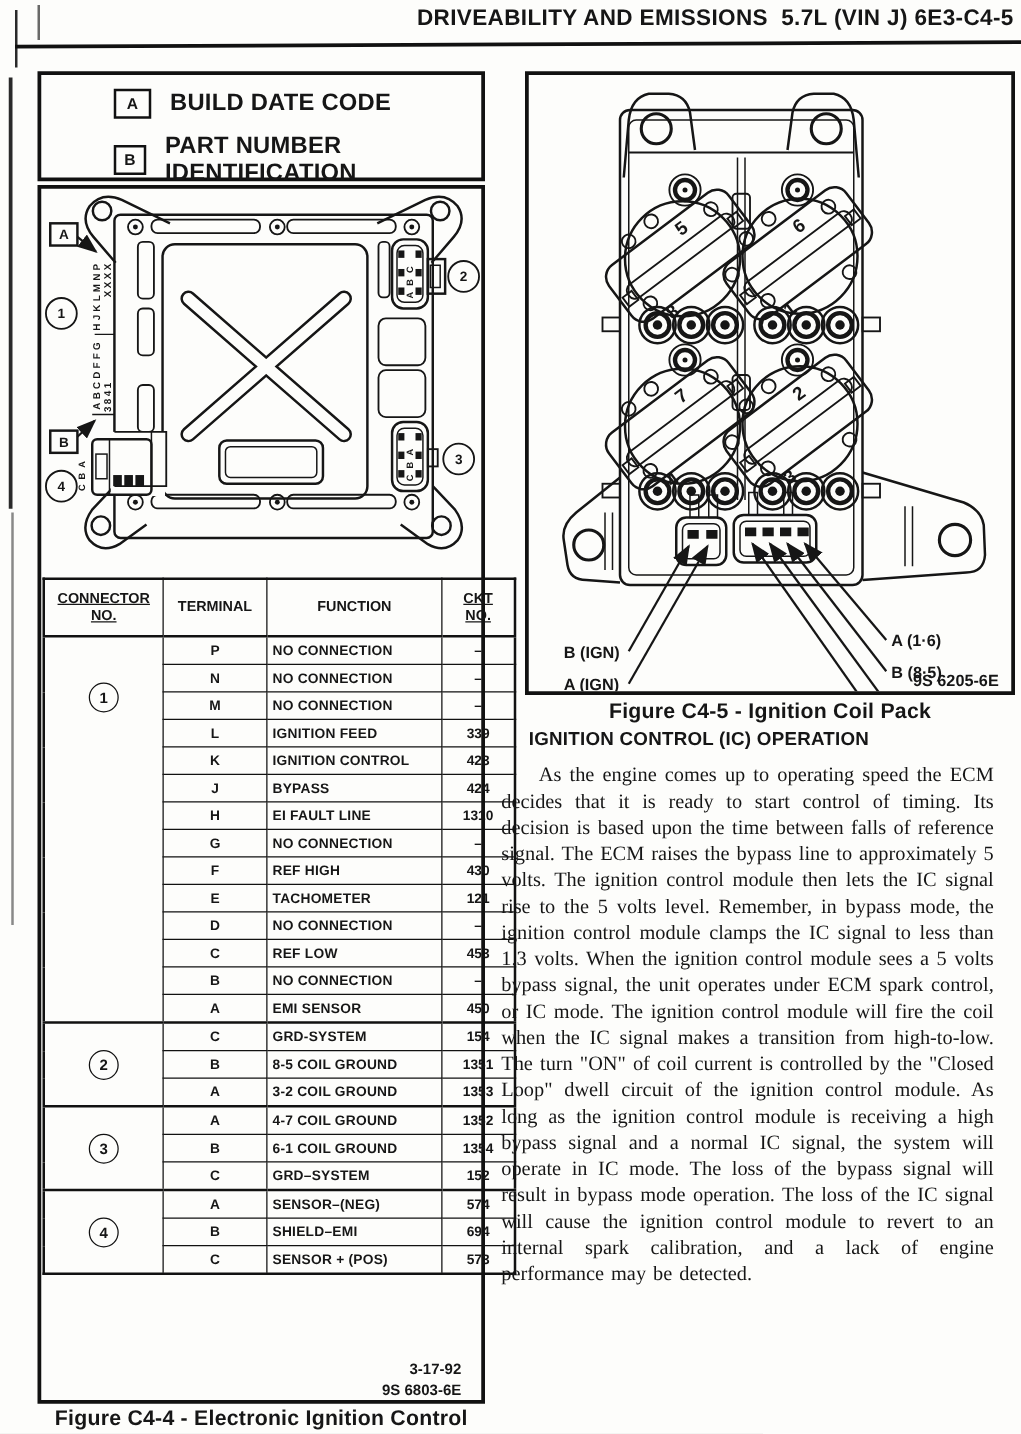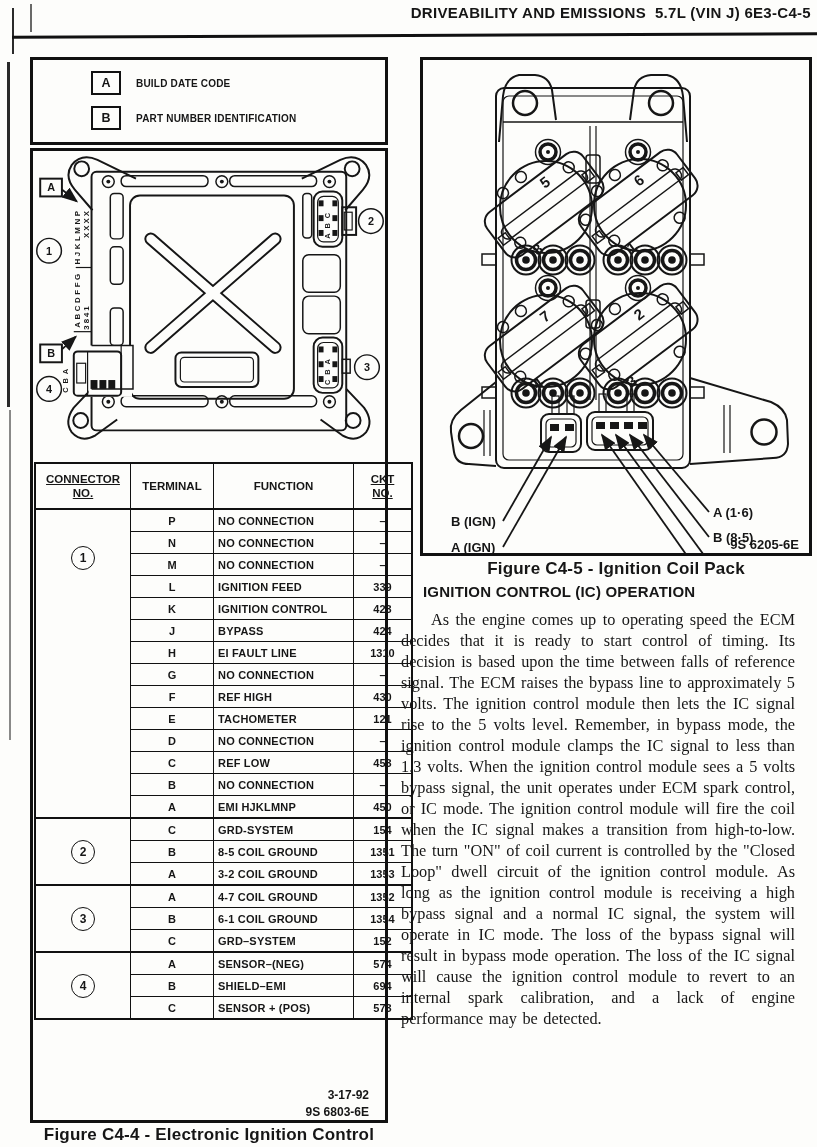--- a/index.html
+++ b/index.html
@@ -1,31 +1,31 @@
 <!DOCTYPE html>
 <html><head>
 <meta charset="utf-8">
 <style>
   html,body{margin:0;padding:0;background:#e8e8e4;}
   .page{position:relative;width:817px;height:1147px;background:#fdfdfb;margin:0 auto;overflow:hidden;
         font-family:"Liberation Sans",sans-serif;color:#161616;}
   
   .edge-mark{position:absolute;background:#2a2a2a;}
   
-  .hdr{position:absolute;top:4px;right:6px;font-weight:bold;font-size:15px;letter-spacing:.3px;white-space:pre;}
+  .hdr{position:absolute;top:4px;right:6px;font-weight:bold;font-size:18px;letter-spacing:.3px;white-space:pre;}
   .hdr-rule{position:absolute;left:12px;right:0;top:34px;height:3px;background:#111;transform:rotate(-.25deg);}
   
   .box{position:absolute;border:3px solid #111;background:#fdfdfb;box-sizing:border-box;}
   #legend-box{left:30px;top:57px;width:358px;height:88px;}
   #main-box{left:30px;top:148px;width:358px;height:975px;}
   #coil-box{left:420px;top:57px;width:392px;height:499px;}
   .legend-row{display:flex;align-items:center;margin:11px 0 0 58px;}
   .legend-key{display:inline-flex;align-items:center;justify-content:center;width:26px;height:20px;
       border:2px solid #111;font-weight:bold;font-size:12.5px;}
-  .legend-label{margin-left:15px;font-weight:bold;font-size:10px;letter-spacing:.2px;}
+  .legend-label{margin-left:15px;font-weight:bold;font-size:19px;letter-spacing:.2px;}
   
   table.pinout{border-collapse:collapse;margin:2px 0 0 1px;width:352px;table-layout:fixed;}
   table.pinout th,table.pinout td{border:1.5px solid #111;font-weight:bold;padding:0 4px;}
   table.pinout{border:2.5px solid #111;}
   th.col-conn{width:86px;} th.col-term{width:74px;} th.col-func{width:131px;} th.col-ckt{width:49px;}
   table.pinout th{font-size:11.5px;height:44px;text-align:center;}
   table.pinout th span{display:block;line-height:1.25;text-decoration:underline;}
   table.pinout td{font-size:11px;height:21px;}
   td.term{text-align:center;} td.func{text-align:left;padding-left:8px;letter-spacing:.2px;margin-left:37px;} td.ckt{text-align:center;}
   td.connCell{text-align:center;vertical-align:middle;}
@@ -298,21 +298,21 @@
             <td class="func">REF LOW</td>
             <td class="ckt">453</td>
           </tr>
       <tr>
             <td class="term">B</td>
             <td class="func">NO CONNECTION</td>
             <td class="ckt">–</td>
           </tr>
       <tr>
             <td class="term">A</td>
-            <td class="func">EMI HJKLMNP</td>
+            <td class="func">EMI SENSOR</td>
             <td class="ckt">450</td>
           </tr>
       <tr class="gstart">
         <td class="connCell" rowspan="3"><span class="circ">2</span></td>
         <td class="term">C</td>
             <td class="func">GRD-SYSTEM</td>
             <td class="ckt">154</td>
           </tr>
       <tr>
             <td class="term">B</td>

